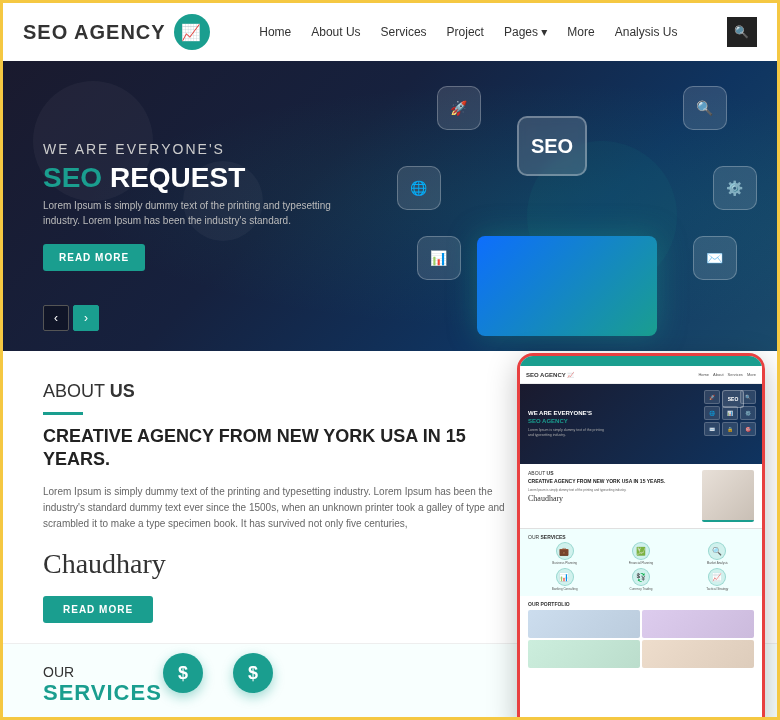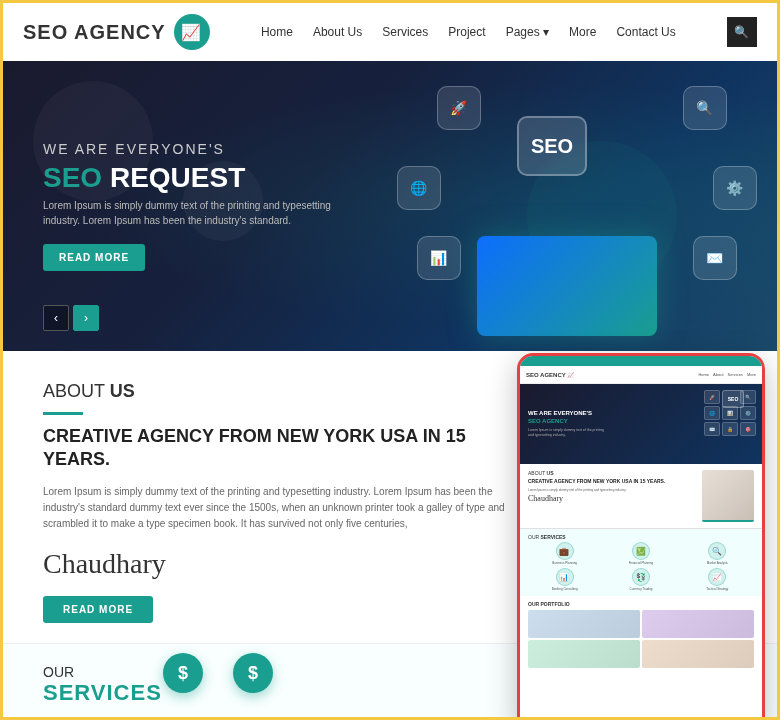--- a/index.html
+++ b/index.html
@@ -627,21 +627,21 @@
       <span class="logo-text">SEO AGENCY</span>
       <div class="logo-icon">📈</div>
     </div>
     <div class="nav-links">
       <a class="nav-link">Home</a>
       <a class="nav-link">About Us</a>
       <a class="nav-link">Services</a>
       <a class="nav-link">Project</a>
       <a class="nav-link">Pages ▾</a>
       <a class="nav-link">More</a>
-      <a class="nav-link">Contact Us</a>
+      <a class="nav-link">Analysis Us</a>
     </div>
     <div class="nav-search">🔍</div>
   </div>
 
   <div class="hero">
     <div class="hero-bg-overlay"></div>
     <div class="bokeh bokeh-1"></div>
     <div class="bokeh bokeh-2"></div>
     <div class="bokeh bokeh-3"></div>
 

